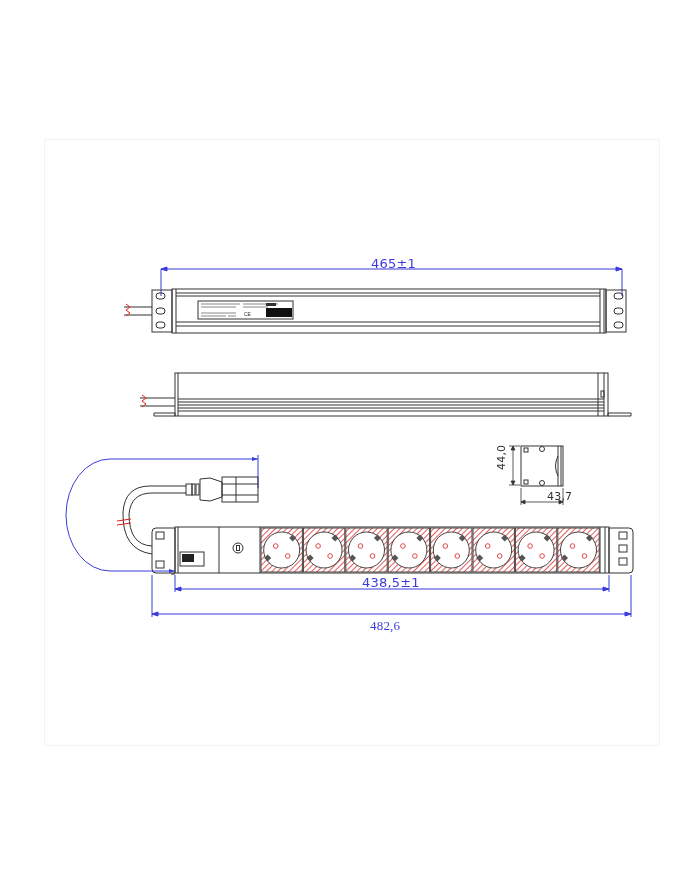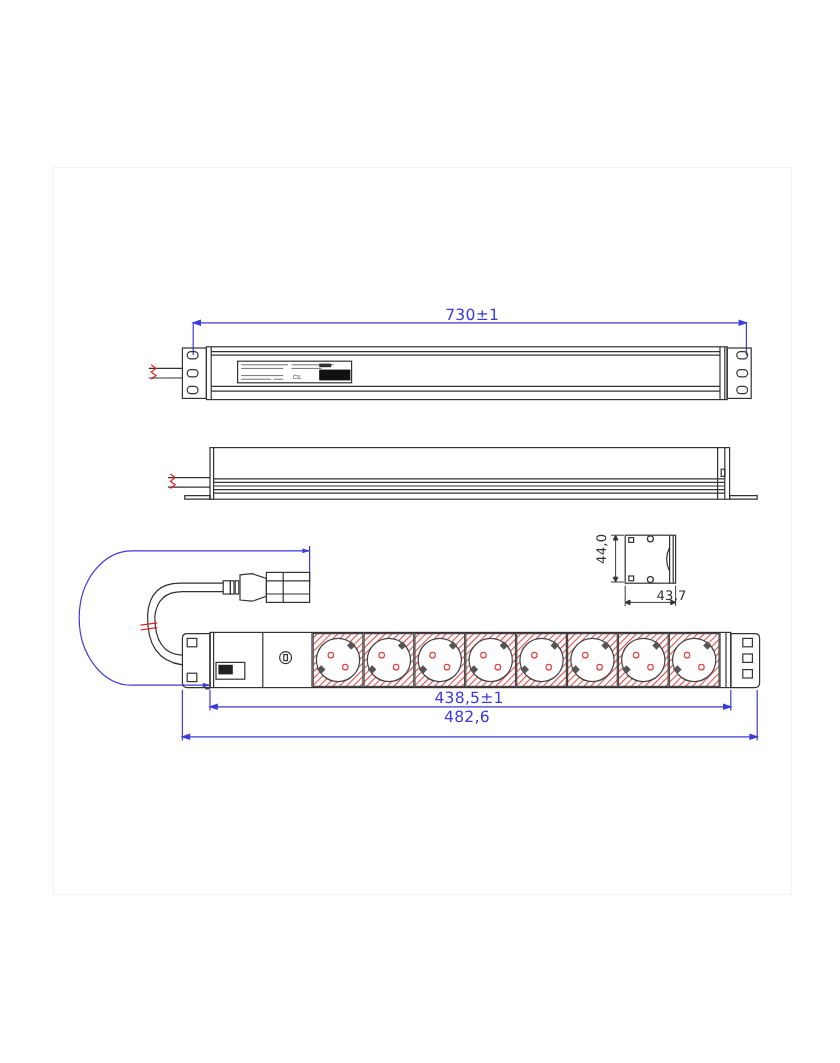--- a/index.html
+++ b/index.html
@@ -231,17 +231,17 @@
     <polygon points="609,589 603,587 603,591" fill="#3b3bdc"></polygon>
     <line x1="152" y1="575" x2="152" y2="617"></line>
     <line x1="631" y1="575" x2="631" y2="617"></line>
     <line x1="152" y1="614" x2="631" y2="614"></line>
     <polygon points="152,614 158,612 158,616" fill="#3b3bdc"></polygon>
     <polygon points="631,614 625,612 625,616" fill="#3b3bdc"></polygon>
     <line x1="171" y1="574" x2="175" y2="574" stroke="#222"></line>
   </g>
 </svg>
 
-<div class="dim-label" style="left:371px;top:257px;">730±1</div>
+<div class="dim-label" style="left:371px;top:257px;">465±1</div>
 <div class="dim-label" style="left:362px;top:576px;">438,5±1</div>
-<div class="dim-label" style="left:370px;top:592px;">482,6</div>
+<div class="dim-label" style="left:370px;top:619px;font-family:Liberation Serif, serif;">482,6</div>
 <div class="dim-label small" style="left:496px;top:470px;transform:rotate(-90deg);transform-origin:left top;">44,0</div>
 <div class="dim-label small" style="left:530px;top:491px;margin-left:17px;">43,7</div>
 
 </body></html>

